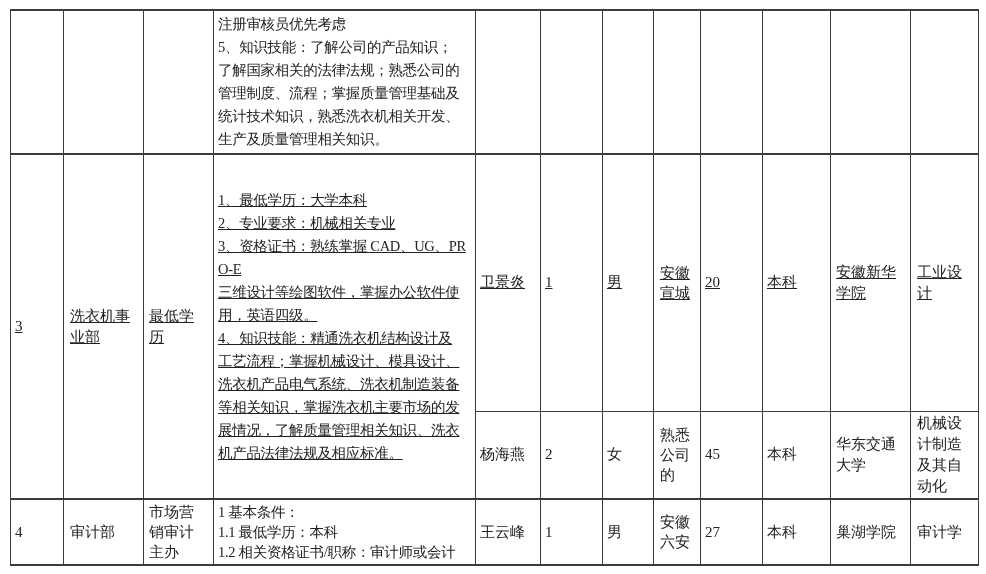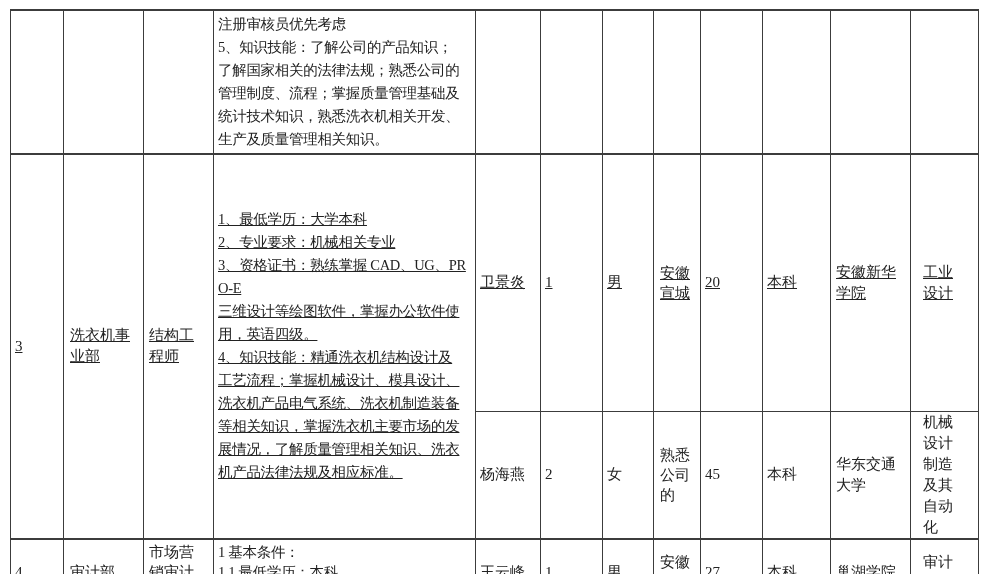--- a/index.html
+++ b/index.html
@@ -39,21 +39,21 @@
   tr.r2 { height: 88px; }
   tr.r3 { height: 61px; }
   tr.r1 > td { border-top-width: 2px; text-decoration: underline; }
   tr.r3 > td { border-top-width: 2px; border-bottom-width: 2px; }
   td.span2 { border-bottom-width: 2px; }
   .c-dept   { padding: 0 6px; }
   .c-pos    { padding: 0 5px; }
   .c-name   { padding: 16px 4px; }
   .c-home   { padding: 0 6px; line-height: 20px; }
   .c-school { padding: 12px 5px; }
-  .c-major  { padding: 0 12px; margin-top: 44px; }
+  .c-major  { padding: 0 6px; margin-top: 44px; }
   td.req {
     font-size: 14.5px;
     line-height: 23px;
     white-space: pre-line;
     padding: 2px 4px;
     letter-spacing: -0.3px;
   }
   tr.r3 td.req { line-height: 20px; }
   tr.r3 td { line-height: 20px; }
 </style>
@@ -94,21 +94,21 @@
       <td class="c-home"></td>
       <td class="c-age"></td>
       <td class="c-edu"></td>
       <td class="c-school"></td>
       <td class="c-major"></td>
     </tr>
 
     <tr class="r1">
       <td class="c-no span2" rowspan="2">3</td>
       <td class="c-dept span2" rowspan="2">洗衣机事业部</td>
-      <td class="c-pos span2" rowspan="2">结构工程师</td>
+      <td class="c-pos span2" rowspan="2">最低学历</td>
       <td class="req span2" rowspan="2">1、最低学历：大学本科
 2、专业要求：机械相关专业
 3、资格证书：熟练掌握 CAD、UG、PRO-E
 三维设计等绘图软件，掌握办公软件使
 用，英语四级。
 4、知识技能：精通洗衣机结构设计及
 工艺流程；掌握机械设计、模具设计、
 洗衣机产品电气系统、洗衣机制造装备
 等相关知识，掌握洗衣机主要市场的发
 展情况，了解质量管理相关知识、洗衣

